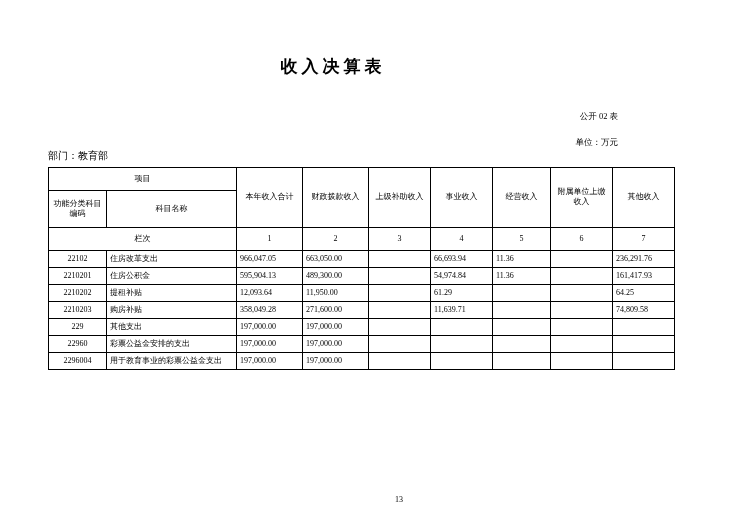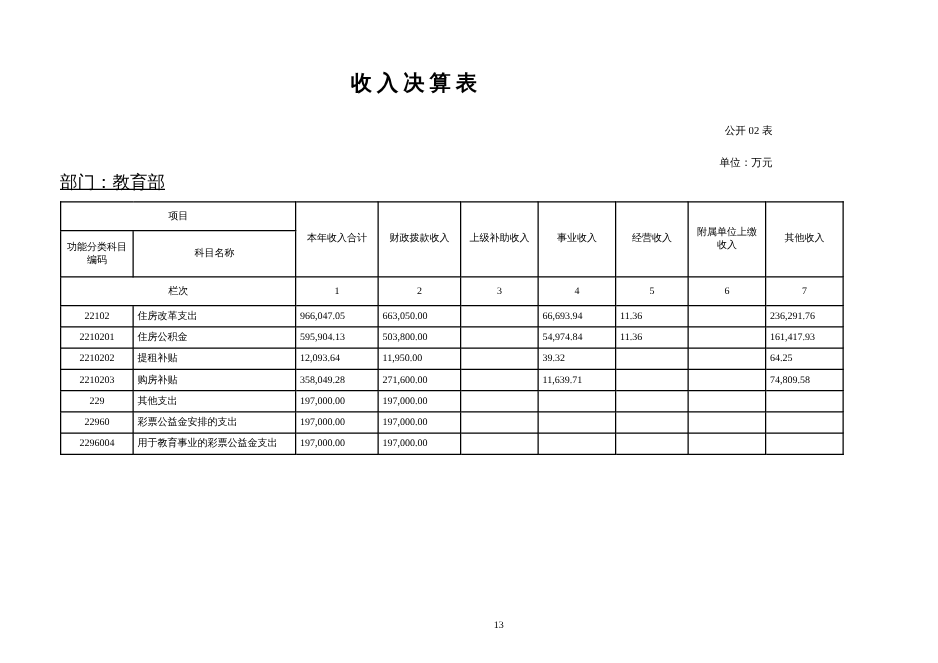--- a/index.html
+++ b/index.html
@@ -31,24 +31,23 @@
     margin-top: 55px;
     font-family: "Liberation Serif", "DejaVu Serif", serif;
   }
   .meta-row {
     display: flex;
     justify-content: space-between;
     align-items: flex-start;
     margin-top: 12px;
   }
   .meta-left-col {
-    font-size: 14px;
+    font-size: 10px;
     line-height: 1.6;
     padding-top: 12px;
-    text-decoration: underline;
   }
   .meta-right-col {
     font-size: 8.5px;
     line-height: 1.6;
     text-align: right;
   }
   table.main {
     width: 100%;
     border-collapse: collapse;
     margin-top: 3px;
@@ -92,21 +91,21 @@
     text-align: center;
   }
 </style>
 </head>
 <body>
 
 <div class="page">
 
   <div class="doc-title">收入决算表</div>
 
-  <div class="meta-right-col" style="margin-top:20px;">公开 02 表</div>
+  <div class="meta-right-col" style="margin-top:32px;">公开 02 表</div>
 
   <div class="meta-row">
     <div class="meta-left-col">部门：教育部</div>
     <div class="meta-right-col">单位：万元</div>
   </div>
 
   <table class="main">
     <colgroup>
       <col style="width:58px">
       <col style="width:130px">
@@ -154,34 +153,34 @@
           <td class="r bold"></td>
           <td class="r bold">66,693.94</td>
           <td class="r bold">11.36</td>
           <td class="r bold"></td>
           <td class="r bold">236,291.76</td>
         </tr>
         <tr class="rowline">
           <td class="c">2210201</td>
           <td class="l">住房公积金</td>
           <td class="r">595,904.13</td>
-          <td class="r">503,800.00</td>
+          <td class="r">489,300.00</td>
           <td class="r"></td>
           <td class="r">54,974.84</td>
           <td class="r">11.36</td>
           <td class="r"></td>
           <td class="r">161,417.93</td>
         </tr>
         <tr class="rowline">
           <td class="c">2210202</td>
           <td class="l">提租补贴</td>
           <td class="r">12,093.64</td>
           <td class="r">11,950.00</td>
           <td class="r"></td>
-          <td class="r">39.32</td>
+          <td class="r">61.29</td>
           <td class="r"></td>
           <td class="r"></td>
           <td class="r">64.25</td>
         </tr>
         <tr class="rowline">
           <td class="c">2210203</td>
           <td class="l">购房补贴</td>
           <td class="r">358,049.28</td>
           <td class="r">271,600.00</td>
           <td class="r"></td>

